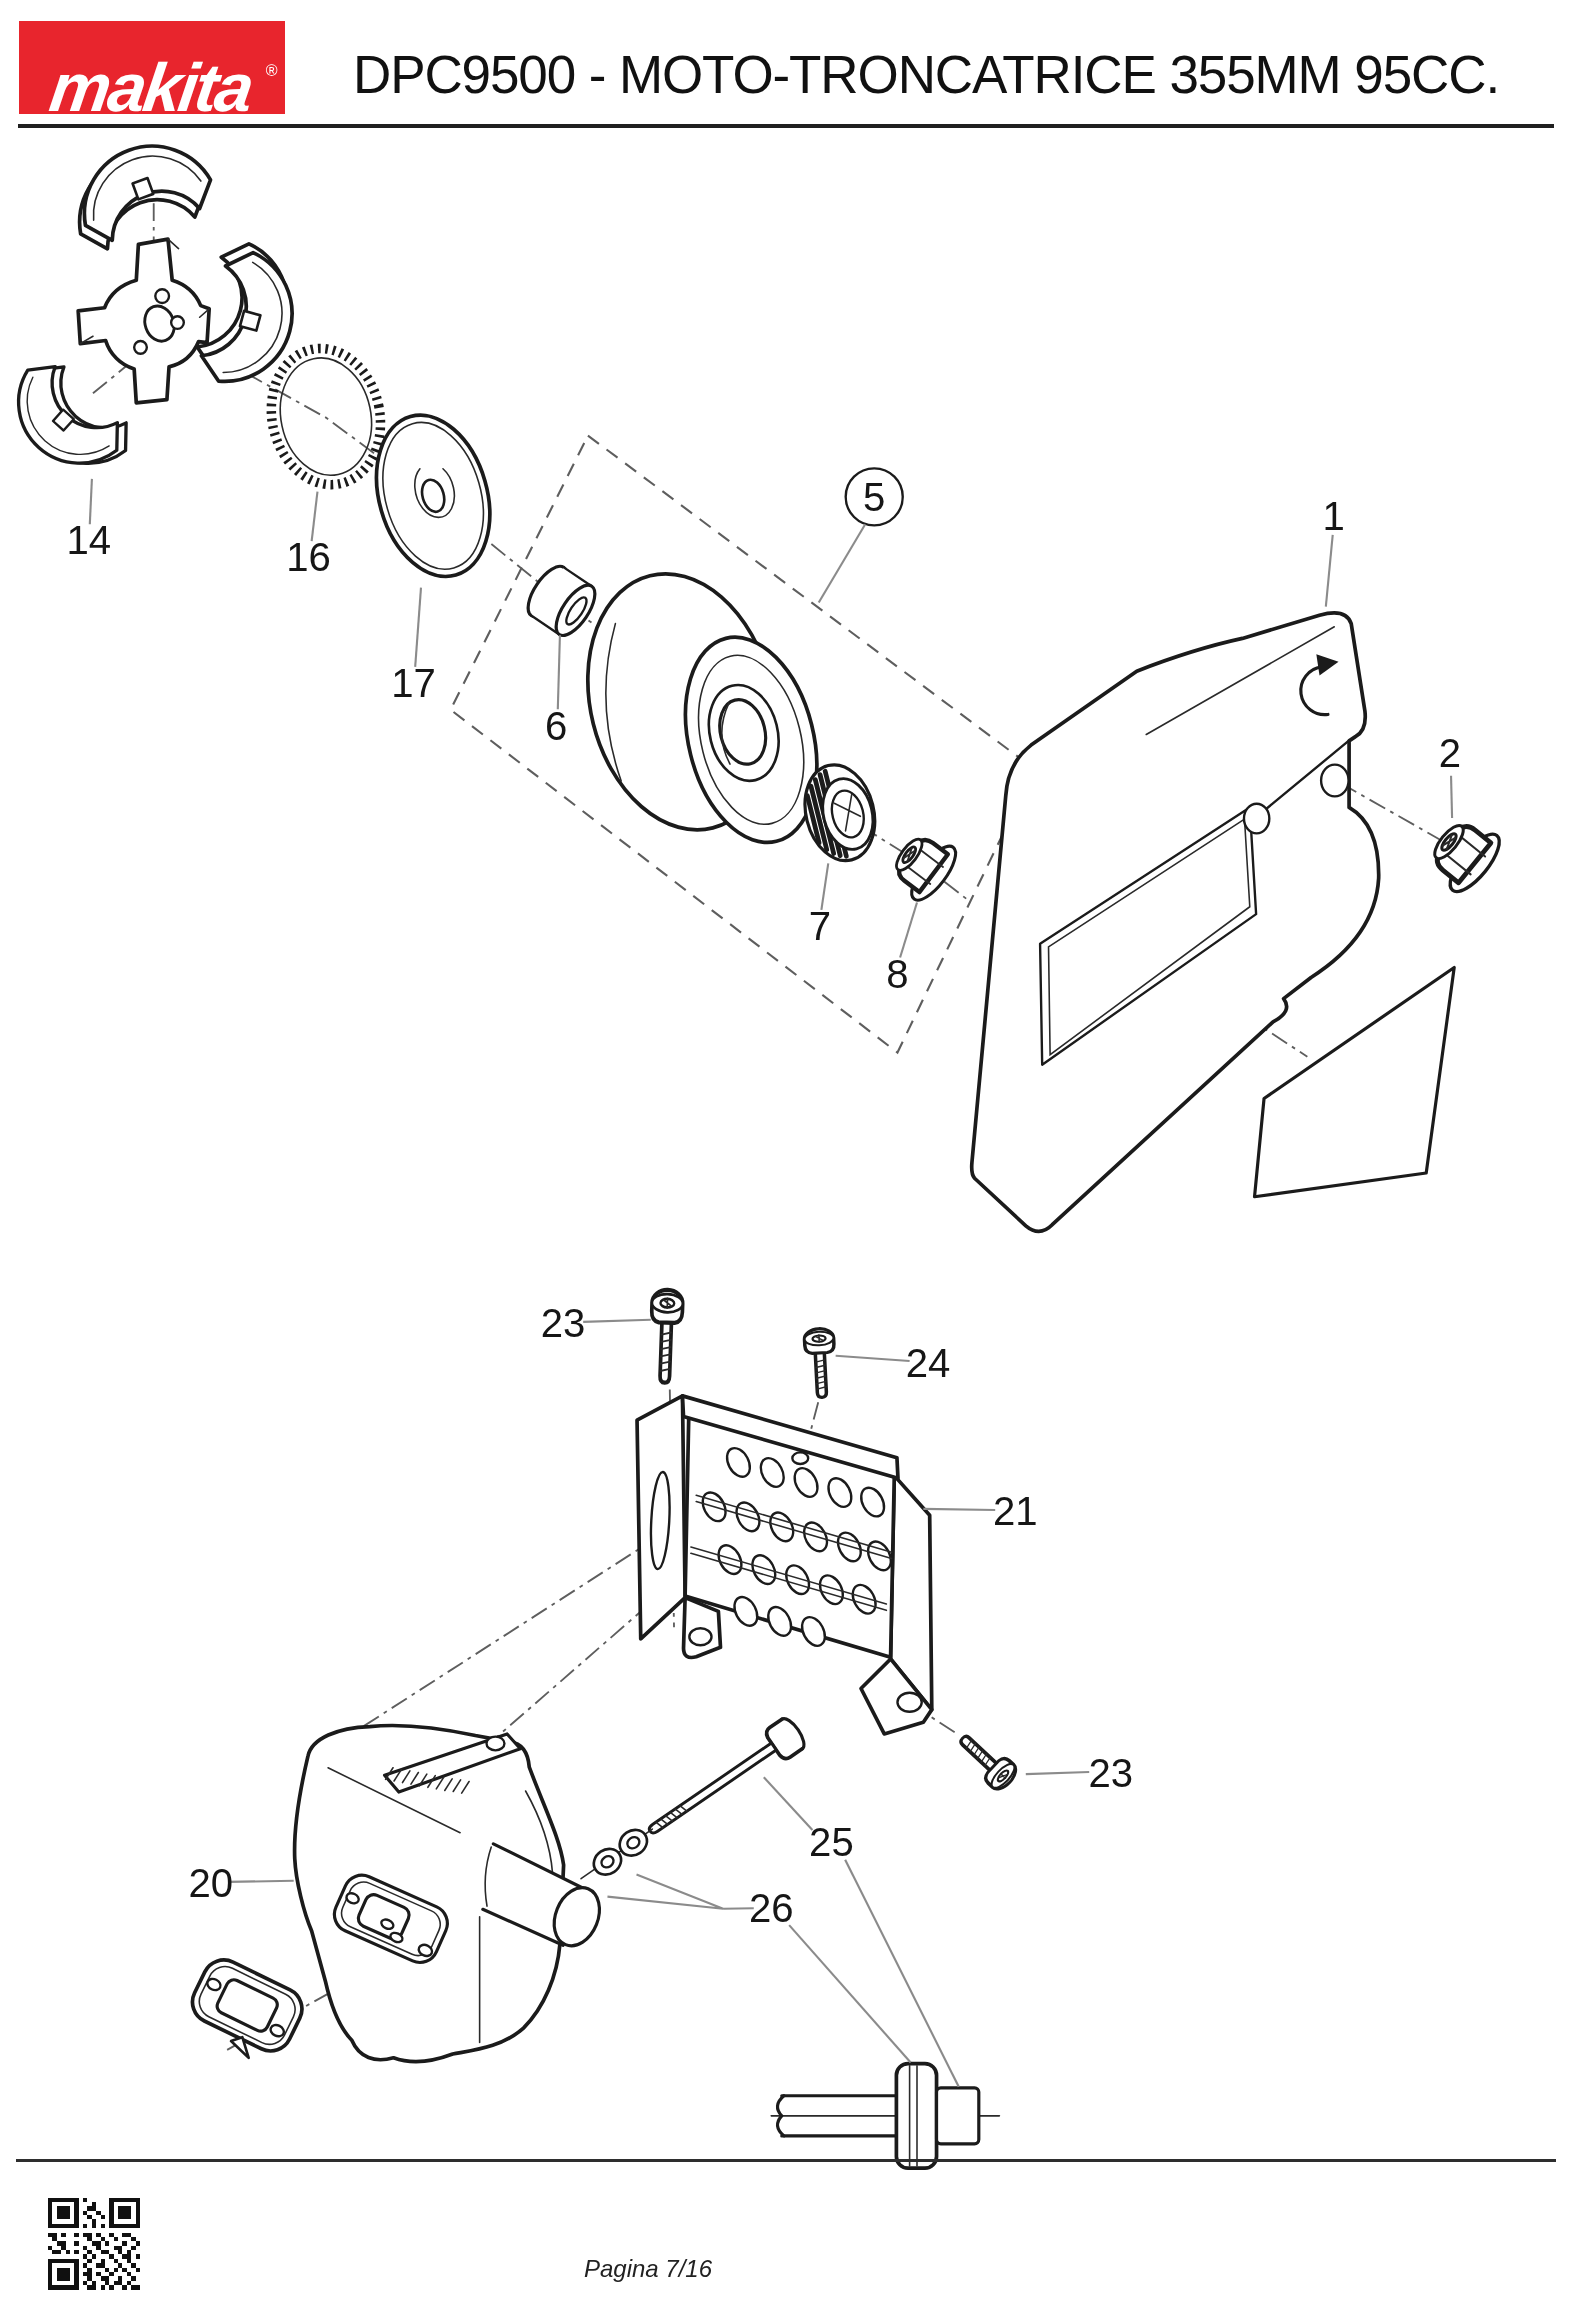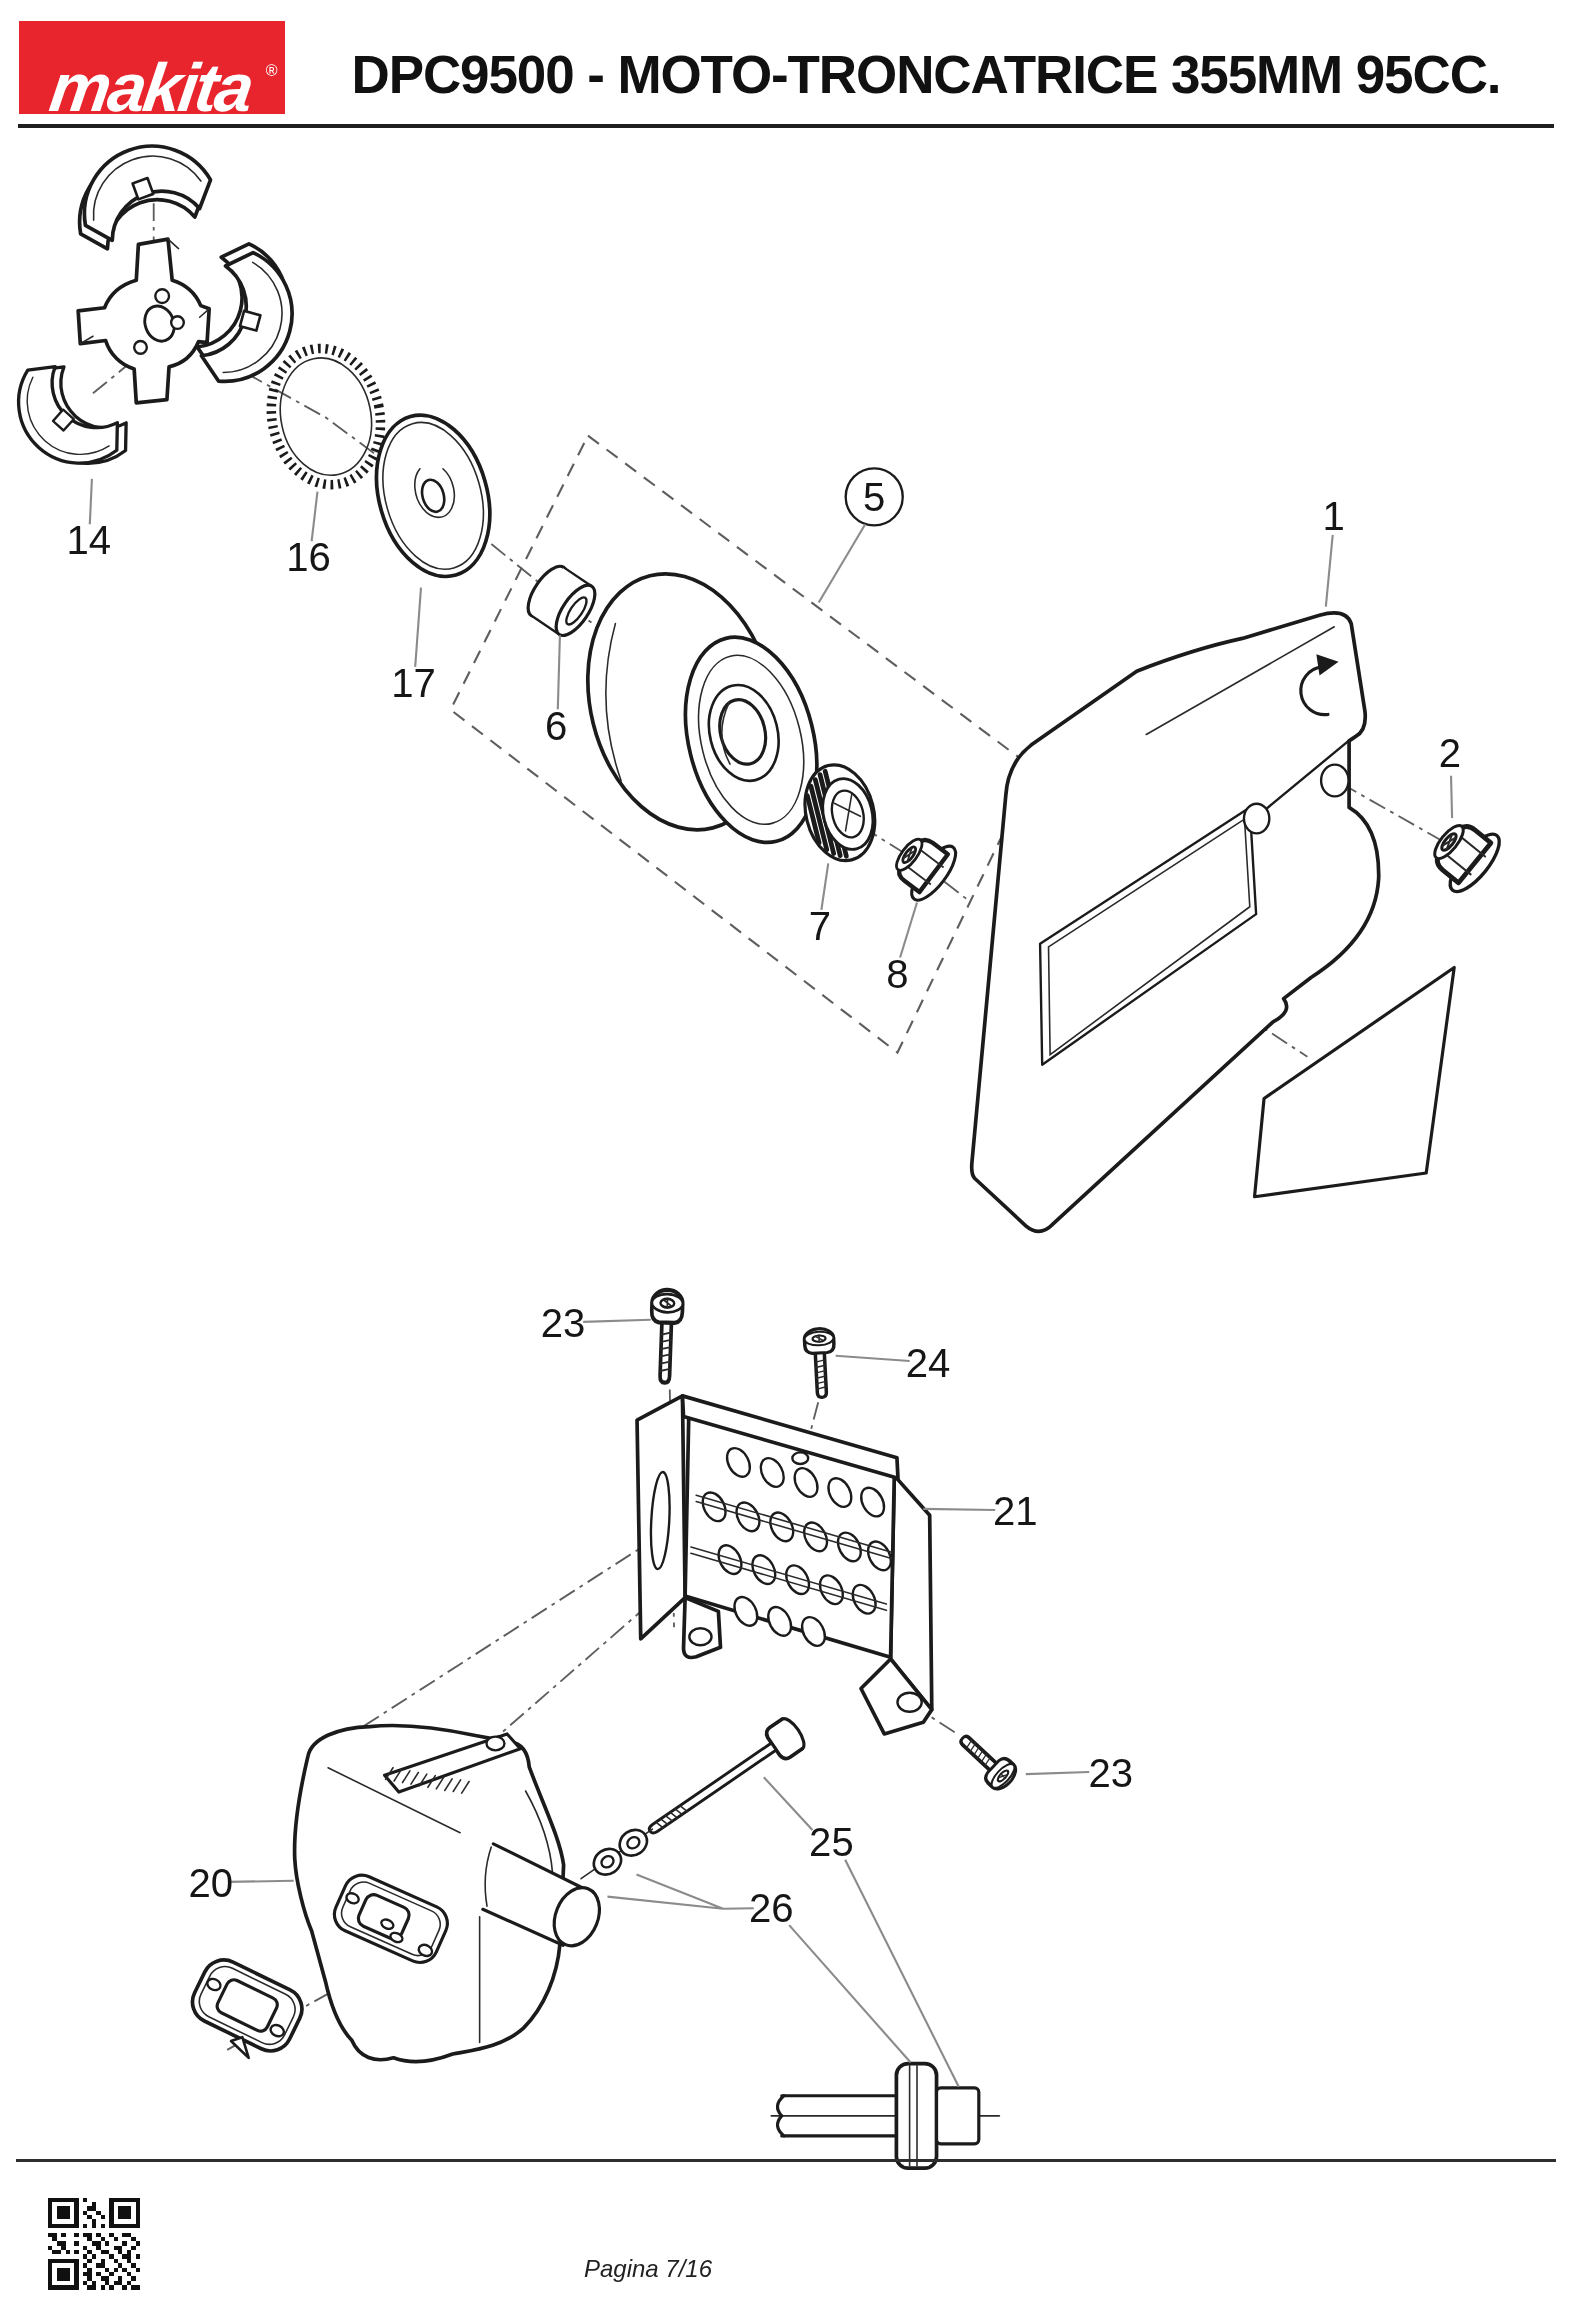--- a/index.html
+++ b/index.html
@@ -5,21 +5,21 @@
   html,body{margin:0;padding:0;background:#ffffff;width:1572px;height:2319px;overflow:hidden;
             font-family:"Liberation Sans", sans-serif;}
   .page{position:absolute;inset:0;width:1572px;height:2319px;background:#fff;}
   
   .logo{position:absolute;left:19px;top:21px;width:266px;height:93px;display:flex;
         align-items:flex-end;justify-content:center;overflow:hidden;}
   .logo .word{color:#fff;font-weight:bold;font-style:italic;font-size:68px;line-height:1;
         letter-spacing:-2.6px;transform:skewX(-8deg) translateY(7.4px);}
   .logo .reg{position:absolute;right:7.4px;top:41px;color:#fff;font-size:16px;font-style:normal;}
   .title{position:absolute;left:296px;top:31px;width:1260px;height:87px;display:flex;
-        align-items:center;justify-content:center;font-weight:bold;font-size:53px;
+        align-items:center;justify-content:center;font-weight:normal;font-size:53px;
         letter-spacing:-1.1px;color:#111;white-space:nowrap;}
   .hrule{position:absolute;left:18px;top:124px;width:1536px;height:3.7px;background:#1f1f1f;}
   
   .frule{position:absolute;left:16px;top:2159px;width:1540px;height:3.2px;background:#2e2e2e;}
   .qr{position:absolute;left:48px;top:2196px;width:92px;height:95px;}
   .pageno{position:absolute;left:0;top:2255px;width:1296px;text-align:center;
         font-size:24px;font-style:italic;color:#222;}
   
   svg.art{position:absolute;left:0;top:0;}
   .part{fill:#ffffff;stroke:#1b1b1b;stroke-width:7;stroke-linejoin:round;stroke-linecap:round;}

